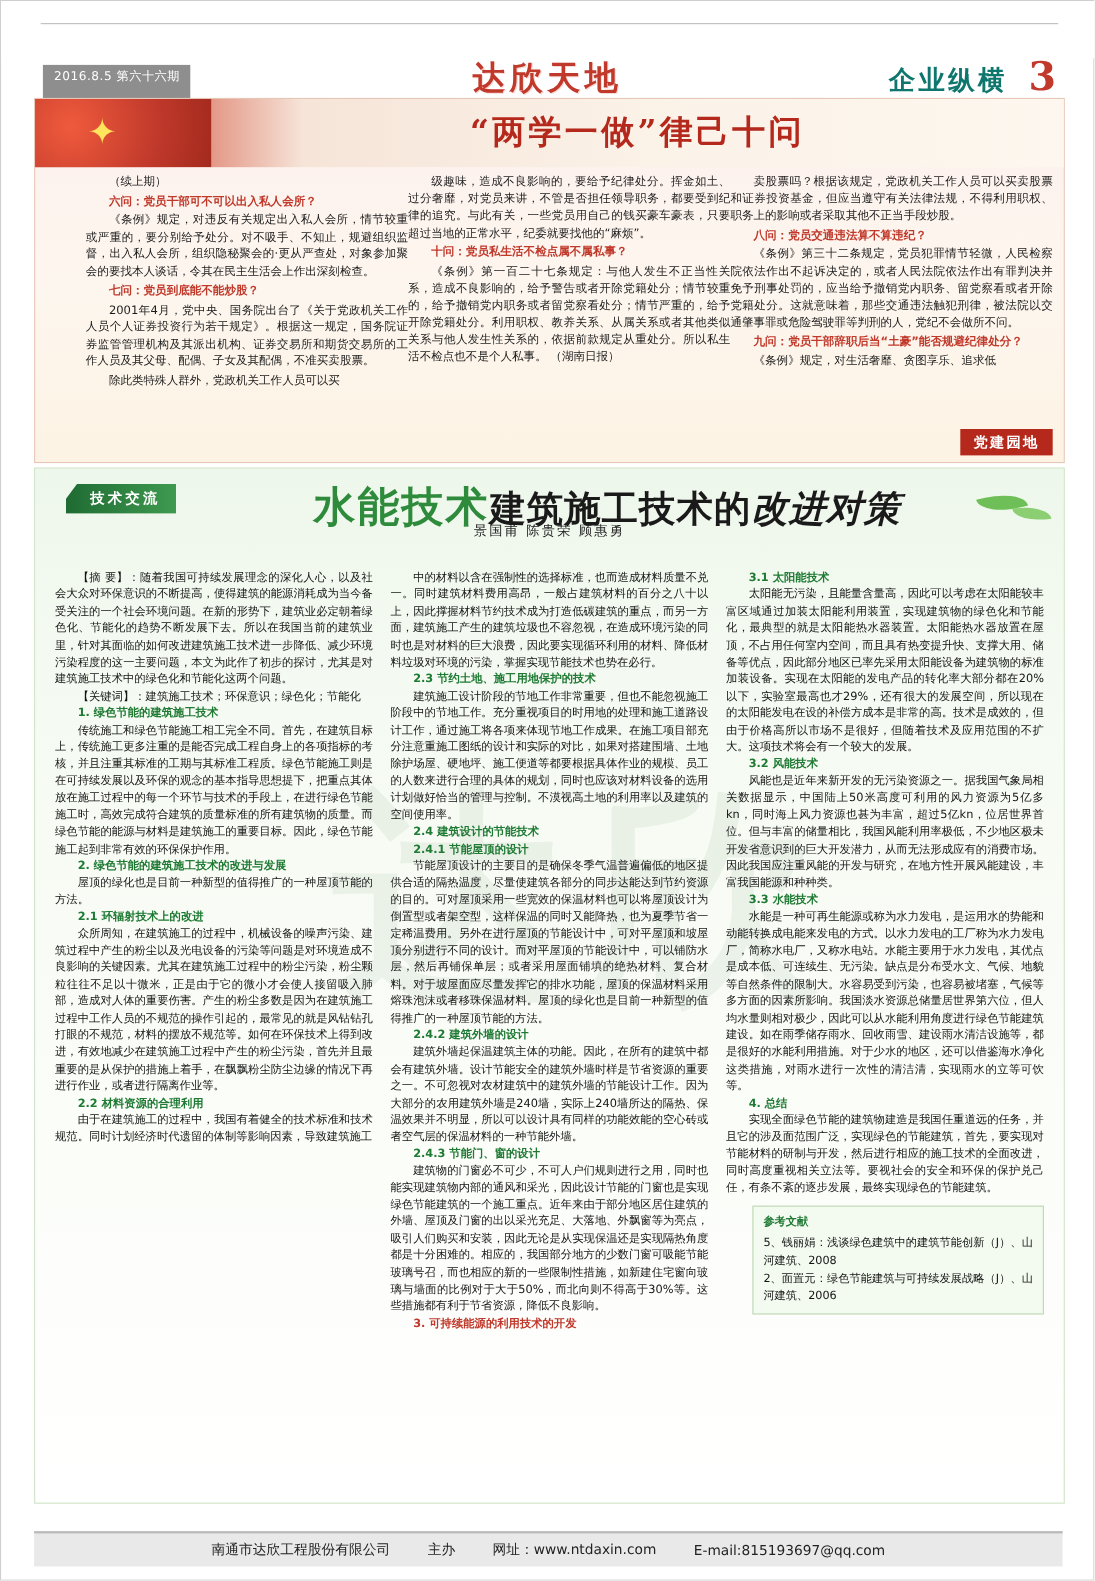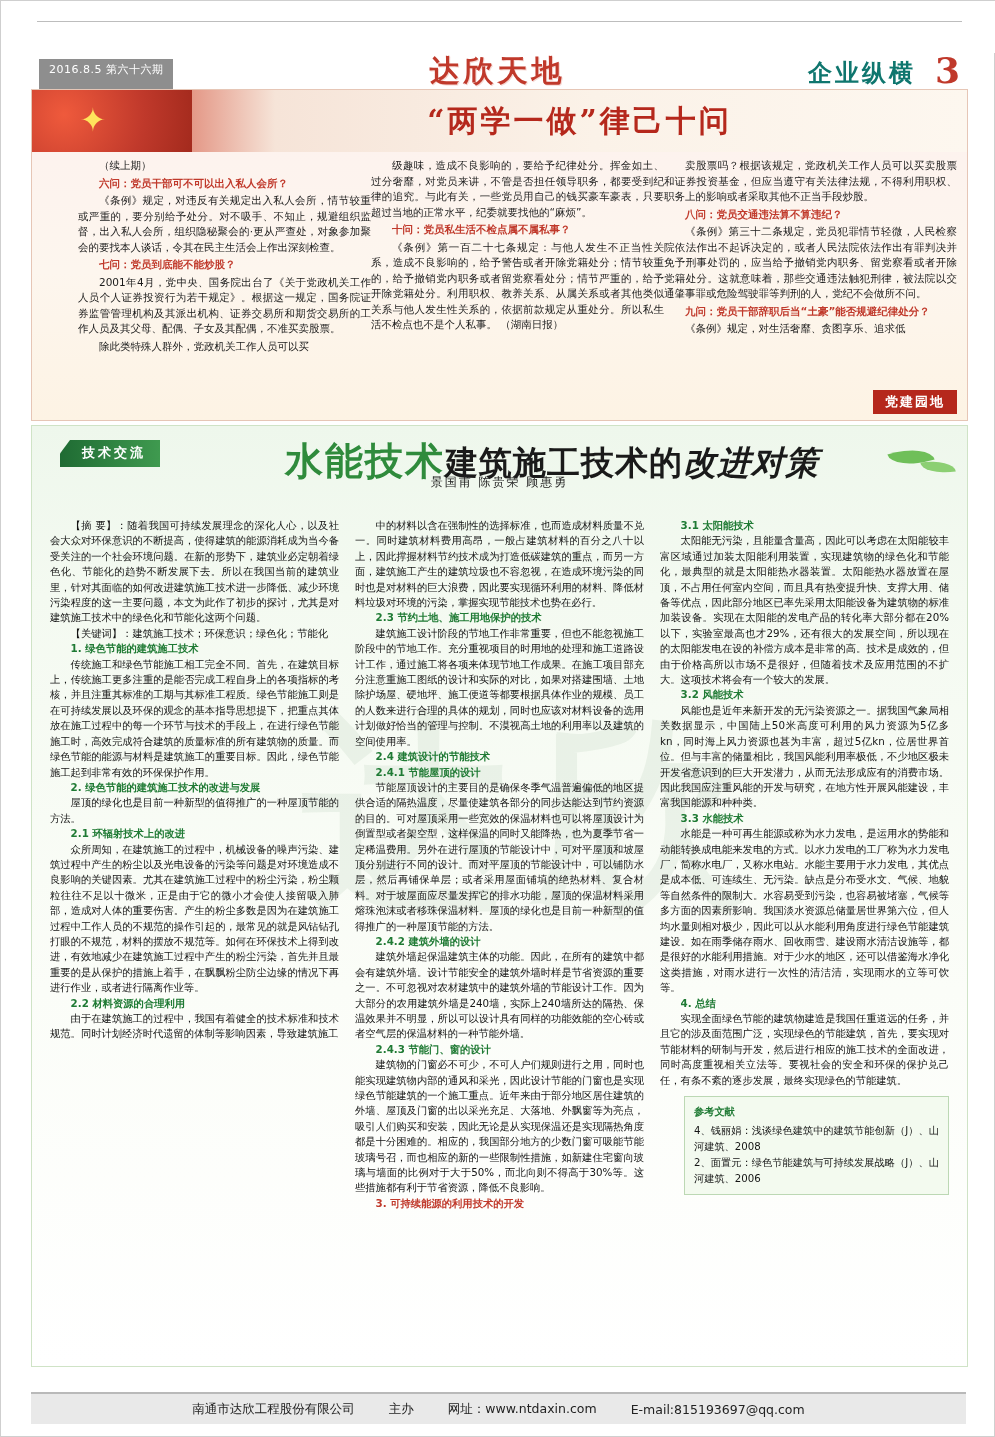--- a/index.html
+++ b/index.html
@@ -241,21 +241,21 @@
         <p>太阳能无污染，且能量含量高，因此可以考虑在太阳能较丰富区域通过加装太阳能利用装置，实现建筑物的绿色化和节能化，最典型的就是太阳能热水器装置。太阳能热水器放置在屋顶，不占用任何室内空间，而且具有热变提升快、支撑大用、储备等优点，因此部分地区已率先采用太阳能设备为建筑物的标准加装设备。实现在太阳能的发电产品的转化率大部分都在20%以下，实验室最高也才29%，还有很大的发展空间，所以现在的太阳能发电在设的补偿方成本是非常的高。技术是成效的，但由于价格高所以市场不是很好，但随着技术及应用范围的不扩大。这项技术将会有一个较大的发展。</p>
         <p class="h-green">3.2 风能技术</p>
         <p>风能也是近年来新开发的无污染资源之一。据我国气象局相关数据显示，中国陆上50米高度可利用的风力资源为5亿多kn，同时海上风力资源也甚为丰富，超过5亿kn，位居世界首位。但与丰富的储量相比，我国风能利用率极低，不少地区极未开发省意识到的巨大开发潜力，从而无法形成应有的消费市场。因此我国应注重风能的开发与研究，在地方性开展风能建设，丰富我国能源和种种类。</p>
         <p class="h-green">3.3 水能技术</p>
         <p>水能是一种可再生能源或称为水力发电，是运用水的势能和动能转换成电能来发电的方式。以水力发电的工厂称为水力发电厂，简称水电厂，又称水电站。水能主要用于水力发电，其优点是成本低、可连续生、无污染。缺点是分布受水文、气候、地貌等自然条件的限制大。水容易受到污染，也容易被堵塞，气候等多方面的因素所影响。我国淡水资源总储量居世界第六位，但人均水量则相对极少，因此可以从水能利用角度进行绿色节能建筑建设。如在雨季储存雨水、回收雨雪、建设雨水清洁设施等，都是很好的水能利用措施。对于少水的地区，还可以借鉴海水净化这类措施，对雨水进行一次性的清洁清，实现雨水的立等可饮等。</p>
         <p class="h-green">4.  总结</p>
         <p>实现全面绿色节能的建筑物建造是我国任重道远的任务，并且它的涉及面范围广泛，实现绿色的节能建筑，首先，要实现对节能材料的研制与开发，然后进行相应的施工技术的全面改进，同时高度重视相关立法等。要视社会的安全和环保的保护兑己任，有条不紊的逐步发展，最终实现绿色的节能建筑。</p>
 
         <div class="refbox">
           <p class="rt">参考文献</p>
-          <p>4、钱丽娟：浅谈绿色建筑中的建筑节能创新（J）、山河建筑、2008</p>
+          <p>5、钱丽娟：浅谈绿色建筑中的建筑节能创新（J）、山河建筑、2008</p>
           <p>2、面置元：绿色节能建筑与可持续发展战略（J）、山河建筑、2006</p>
         </div>
       </div>
     </div>
   </div>
 
   <div class="footer">
     <span>南通市达欣工程股份有限公司</span>
     <span>主办</span>
     <span>网址：www.ntdaxin.com</span>

